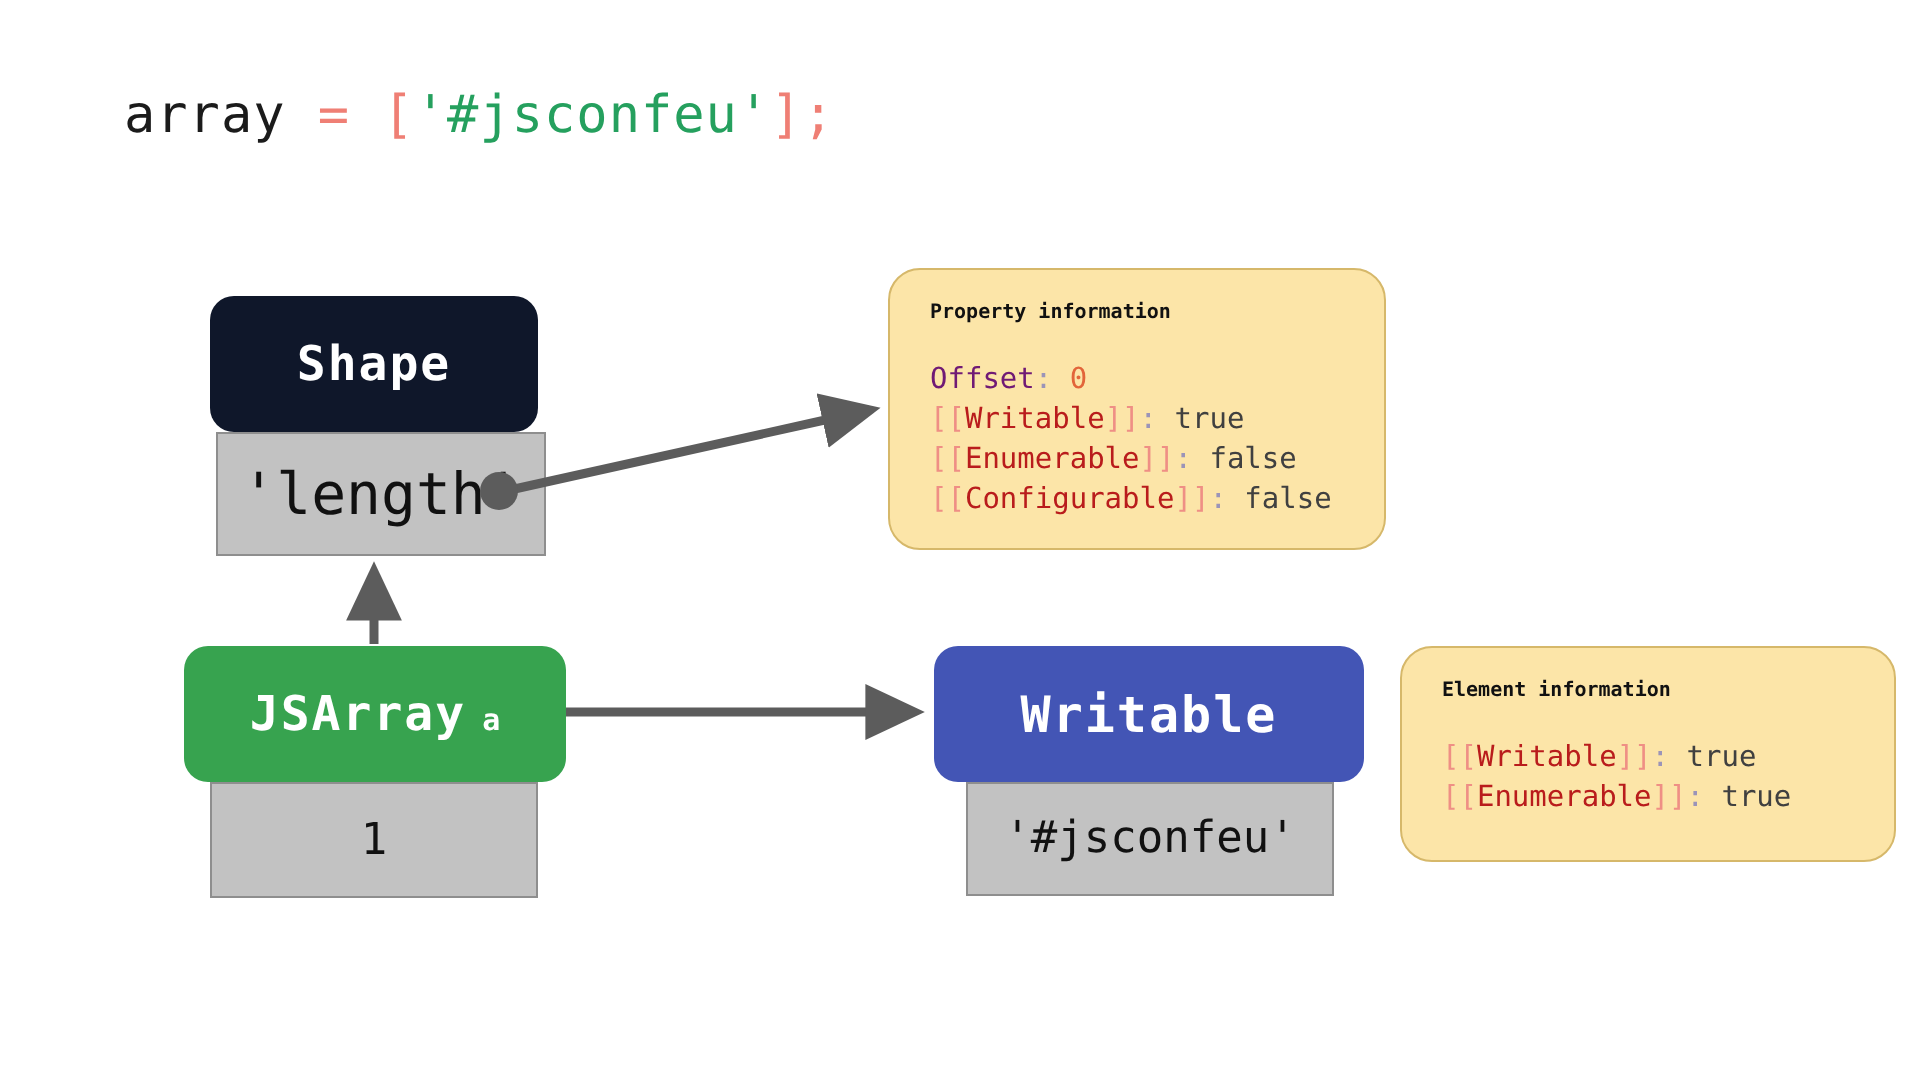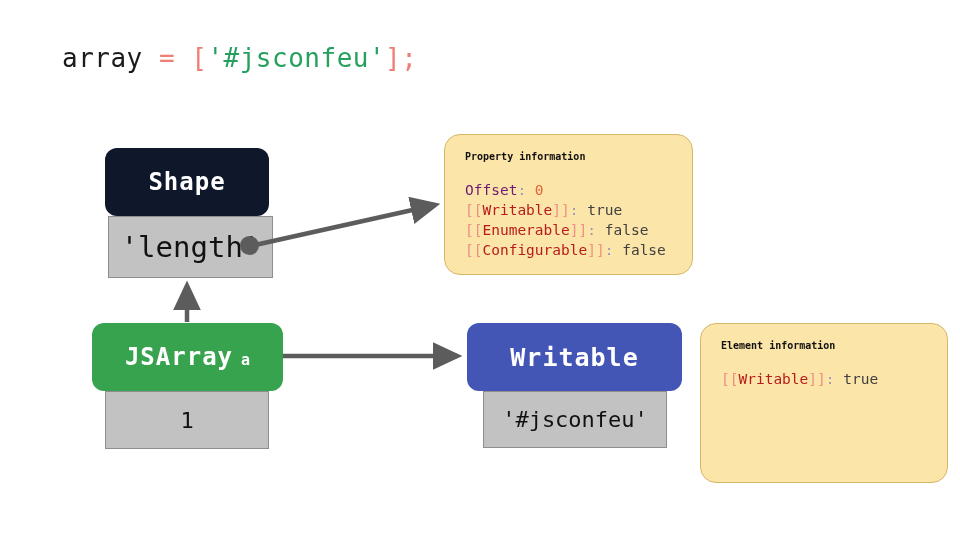--- a/index.html
+++ b/index.html
@@ -118,21 +118,21 @@
     position: absolute;
     background: #fce5a8;
     border: 1.5px solid #d6b86a;
     border-radius: 16px;
     box-sizing: border-box;
     padding: 16px 20px 18px 20px;
     font-family: "DejaVu Sans Mono", monospace;
     z-index: 2;
   }
   #prop-box { left: 444px; top: 134px; width: 249px; height: 141px; }
-  #elem-box { left: 700px; top: 323px; width: 248px; height: 160px; }
+  #elem-box { left: 700px; top: 323px; width: 248px; height: 108px; }
 
   .info-title {
     font-size: 10px;
     font-weight: bold;
     color: #111111;
     letter-spacing: 0px;
     margin-bottom: 18px;
   }
   .info-row {
     font-size: 14.5px;
@@ -206,16 +206,17 @@
         <div class="info-row"><span class="k-brk">[[</span><span class="k-name">Writable</span><span class="k-brk">]]</span><span class="k-colon">: </span><span class="v-bool">true</span></div>
         <div class="info-row"><span class="k-brk">[[</span><span class="k-name">Enumerable</span><span class="k-brk">]]</span><span class="k-colon">: </span><span class="v-bool">false</span></div>
         <div class="info-row"><span class="k-brk">[[</span><span class="k-name">Configurable</span><span class="k-brk">]]</span><span class="k-colon">: </span><span class="v-bool">false</span></div>
       </div>
   </div>
 
   <div class="info-box" id="elem-box">
     <div class="info-title">Element information</div>
     <div>
         <div class="info-row"><span class="k-brk">[[</span><span class="k-name">Writable</span><span class="k-brk">]]</span><span class="k-colon">: </span><span class="v-bool">true</span></div>
+        <div class="info-row"><span class="k-brk">[[</span><span class="k-name">Enumerable</span><span class="k-brk">]]</span><span class="k-colon">: </span><span class="v-bool">true</span></div>
       </div>
   </div>
 
 </div>
 
 </body></html>

